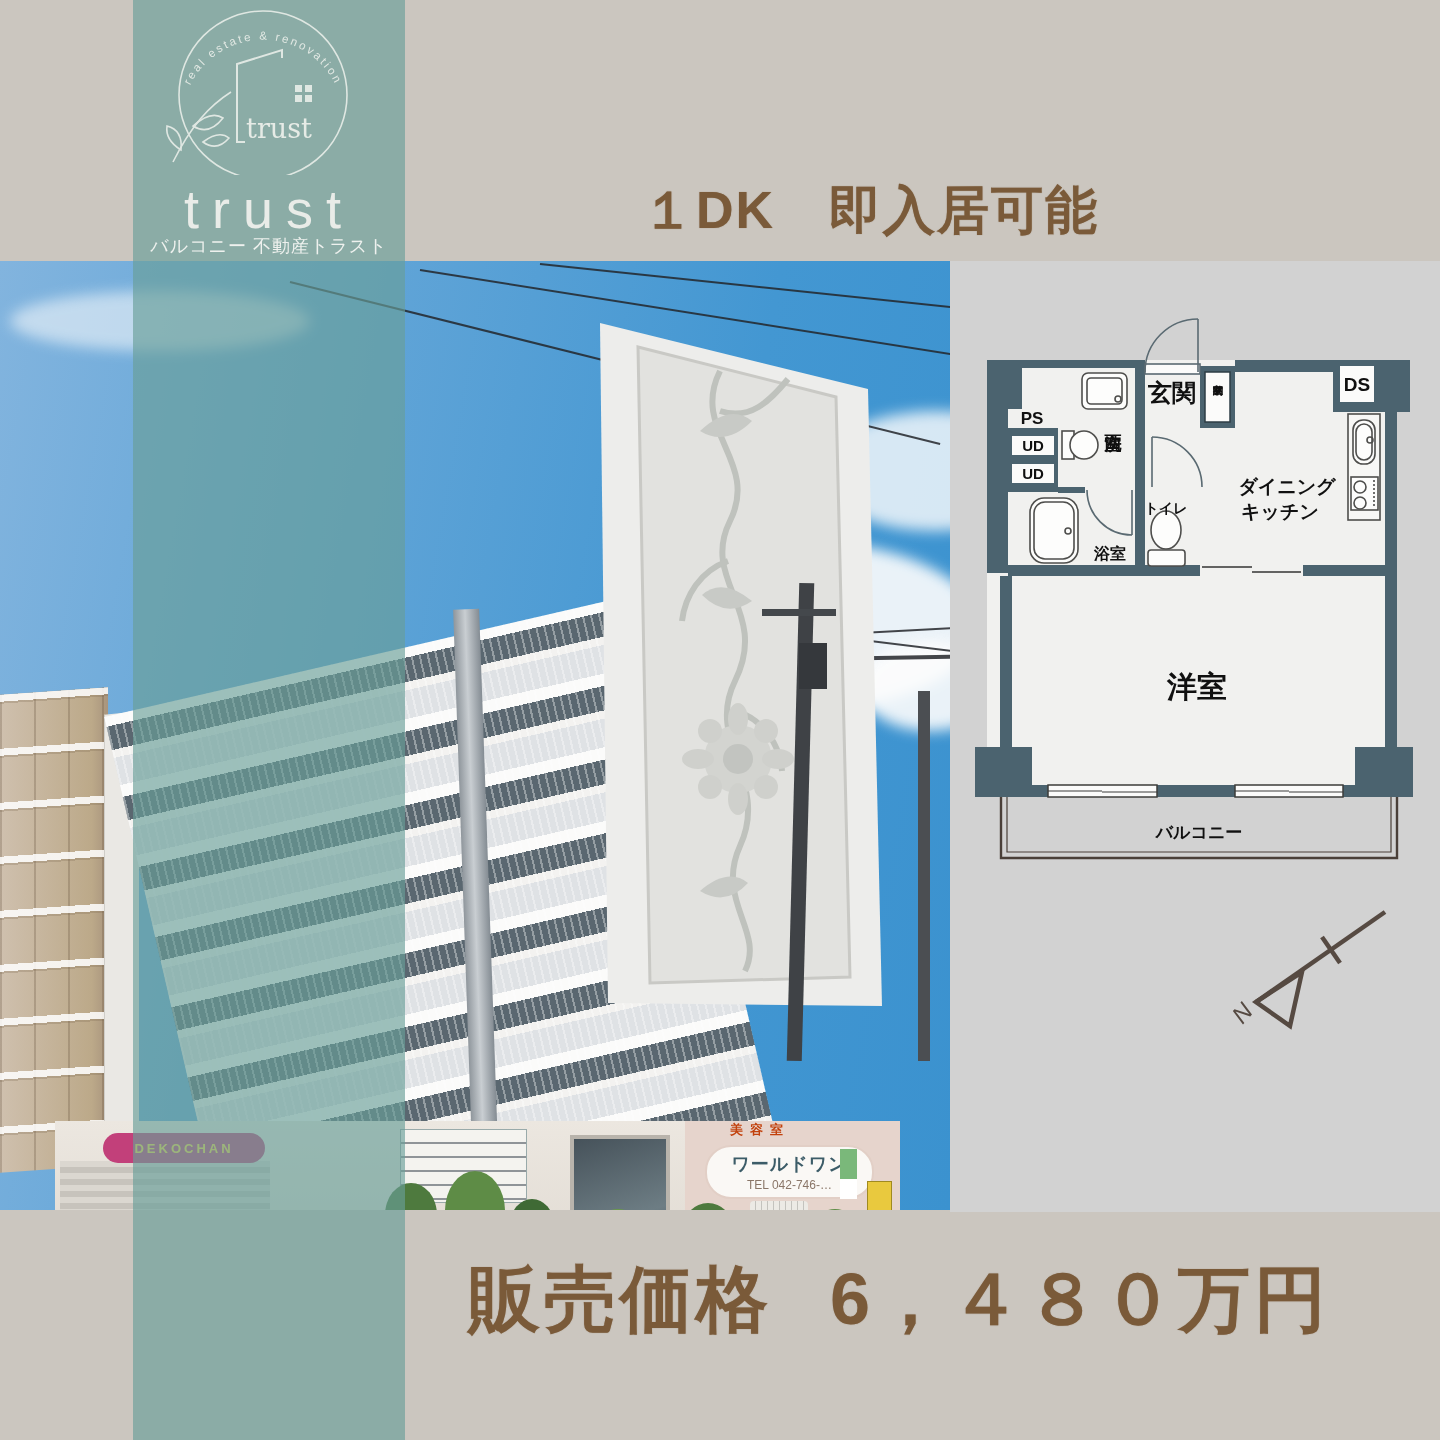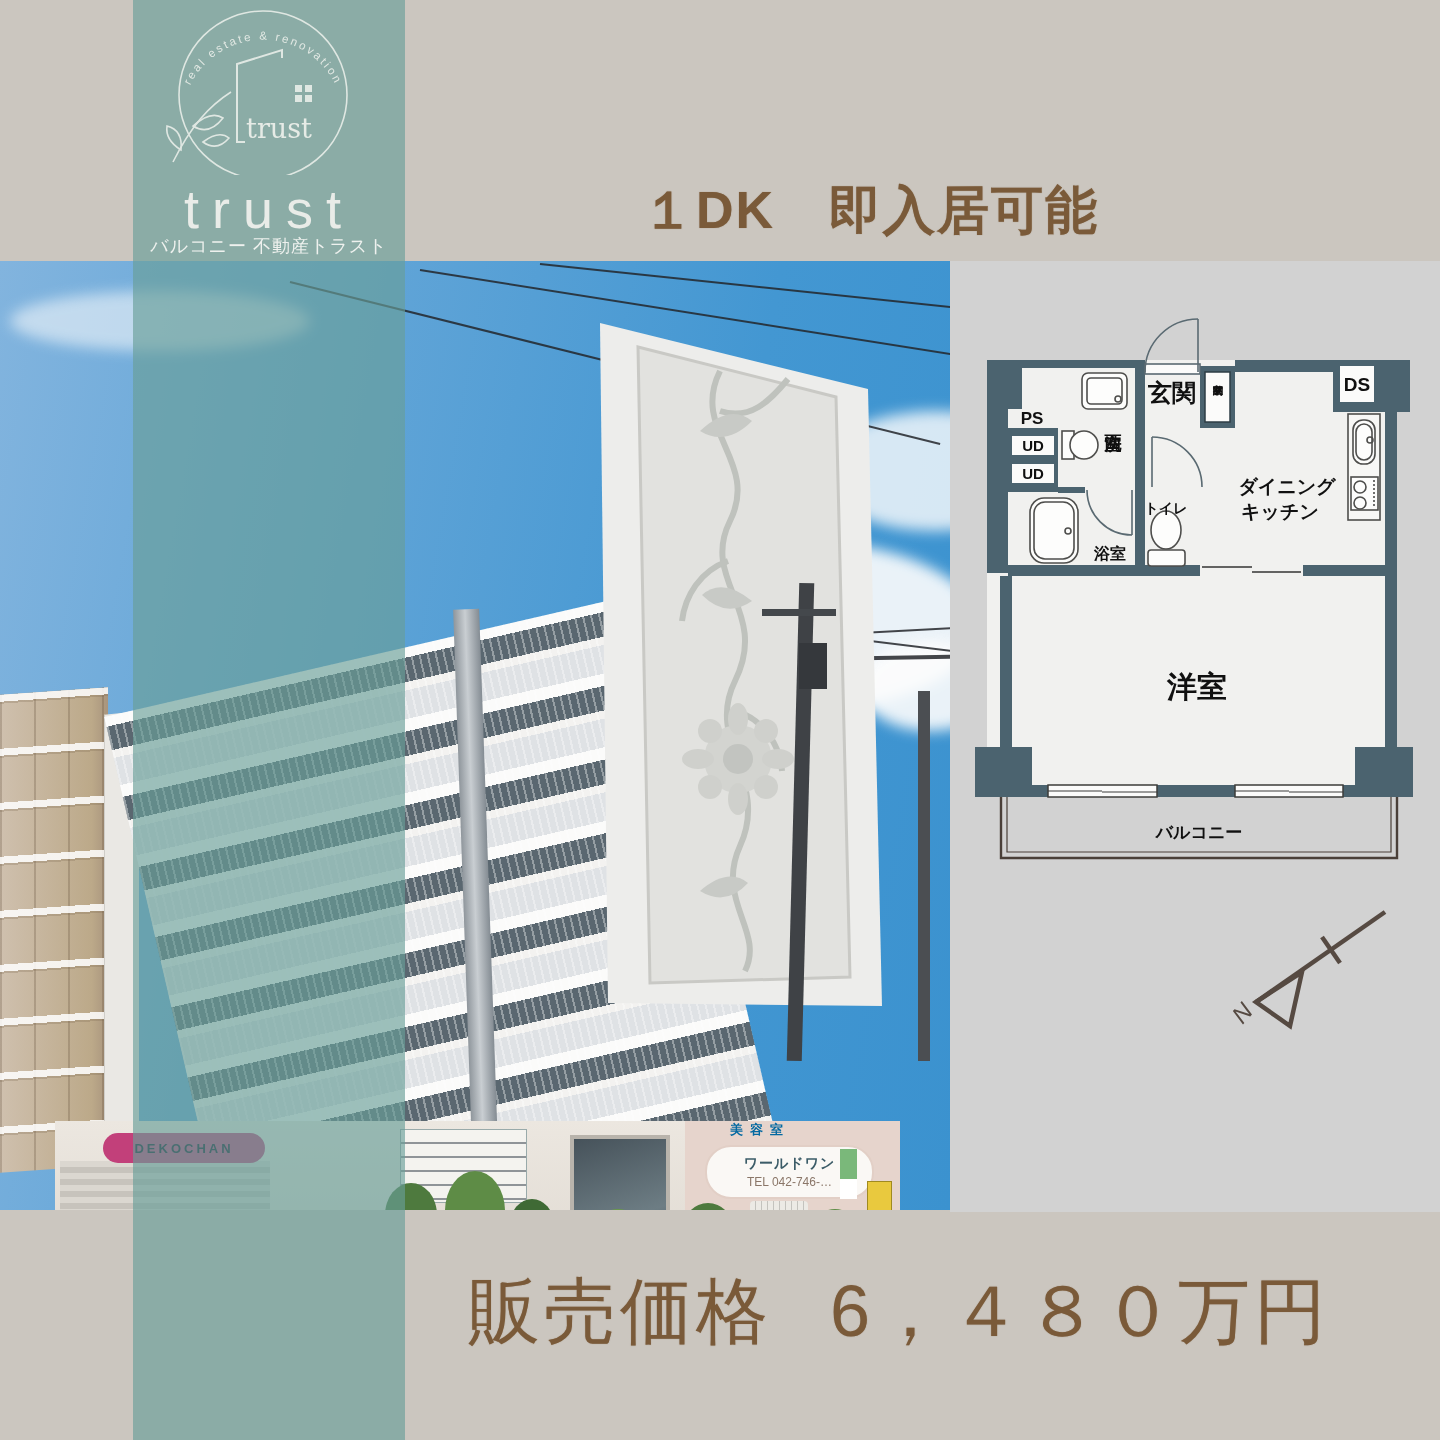--- a/index.html
+++ b/index.html
@@ -26,31 +26,31 @@
     background:repeating-linear-gradient(90deg,rgba(255,255,255,.8) 0 2px,transparent 2px 8px);
     opacity:.45;}
   .pipe{position:absolute;left:463px;top:348px;width:26px;height:566px;transform:rotate(-2deg);
     background:linear-gradient(90deg,#8f969c,#c9ced2 45%,#848c93);}
   .bside{position:absolute;left:0;top:0;width:950px;height:949px;}
   .pole{position:absolute;background:#3f4246;}
   .shops{position:absolute;left:55px;top:860px;width:845px;height:152px;background:linear-gradient(#ece7e0,#e0dad2);}
   .shutter{position:absolute;left:5px;top:40px;width:210px;height:72px;
     background:repeating-linear-gradient(180deg,#dbd7d0 0 6px,#c7c3bc 6px 12px);}
   .pinksign{position:absolute;left:48px;top:12px;width:162px;height:30px;background:#c2407a;border-radius:15px;
-    color:#0f172a;font-size:13px;font-weight:bold;letter-spacing:3px;display:flex;align-items:center;justify-content:center;}
+    color:#fde047;font-size:13px;font-weight:bold;letter-spacing:3px;display:flex;align-items:center;justify-content:center;}
   .boards{position:absolute;left:345px;top:8px;width:125px;height:72px;background:#f4f3ef;border:1px solid #9aa;
     background-image:repeating-linear-gradient(180deg,transparent 0 12px,rgba(60,70,80,.55) 12px 14px);}
   .shopdoor{position:absolute;left:515px;top:14px;width:92px;height:132px;border:4px solid #b9b4ac;
     background:linear-gradient(160deg,#46525a,#6d7d84 60%,#3c4850);}
   .salonwall{position:absolute;left:630px;top:0;width:215px;height:152px;background:#e6d4cc;}
   .ovalsign{position:absolute;left:20px;top:24px;width:165px;height:50px;background:#faf8f5;border-radius:26px;
     border:2px solid #e2cfc6;display:flex;flex-direction:column;align-items:center;justify-content:center;gap:2px;}
-  .salonname{font-size:14px;font-weight:bold;color:#3c5c68;letter-spacing:1px;}
+  .salonname{font-size:18px;font-weight:bold;color:#3c5c68;letter-spacing:1px;}
   .salontel{font-size:12px;color:#8a7668;filter:blur(.4px);}
-  .salontop{position:absolute;left:45px;top:0px;font-size:13px;color:#0369a1;letter-spacing:7px;font-weight:bold;}
+  .salontop{position:absolute;left:45px;top:0px;font-size:13px;color:#c2410c;letter-spacing:7px;font-weight:bold;}
   .ac{position:absolute;left:695px;top:82px;width:58px;height:54px;background:#eceae5;border-radius:4px;
     background-image:repeating-linear-gradient(90deg,transparent 0 5px,rgba(120,120,115,.35) 5px 6px);}
   .plant{position:absolute;border-radius:50%;}
   .ysign{position:absolute;left:812px;top:60px;width:23px;height:96px;background:#e9c93e;border:1px solid #a08a20;
     writing-mode:vertical-rl;text-orientation:upright;font-size:12px;font-weight:bold;color:#7c1f16;
     display:flex;align-items:center;justify-content:center;}
   .gsign{position:absolute;left:785px;top:28px;width:17px;height:50px;background:linear-gradient(#7ab87a 60%,#fff 60%);}
 
   
   .plan-panel{position:absolute;left:950px;top:261px;width:490px;height:951px;background:#d2d2d2;z-index:1;}
@@ -63,22 +63,22 @@
   .logo-brand{position:absolute;left:0;top:178px;width:272px;text-align:center;font-size:54px;font-weight:300;
     letter-spacing:13px;color:#e9ece8;}
   .logo-company{position:absolute;left:0;top:234px;width:272px;text-align:center;font-size:18px;letter-spacing:1px;color:#eef1ee;}
 
   
   .hl{position:absolute;color:#7a5a39;font-weight:bold;z-index:4;letter-spacing:2px;
       text-shadow:0 0 1px rgba(122,90,57,.6);}
   .hl1{left:433px;top:24px;font-size:60px;}
   .hl2{left:768px;top:98px;font-size:60px;}
   .hl3{left:642px;top:176px;font-size:52px;}
-  .price{position:absolute;left:468px;top:1252px;z-index:4;color:#7a5a39;font-weight:normal;font-size:72px;
-    letter-spacing:4px;display:flex;gap:58px;text-shadow:0 0 1px rgba(122,90,57,.6);margin-top:12px;}
+  .price{position:absolute;left:468px;top:1252px;z-index:4;color:#7a5a39;font-weight:bold;font-size:72px;
+    letter-spacing:4px;display:flex;gap:58px;text-shadow:0 0 1px rgba(122,90,57,.6);}
 </style>
 </head>
 <body>
 
 <div class="page">
 
   <div class="photo">
     <div class="sky"></div>
     <div class="cloud" style="left:10px;top:30px;width:300px;height:60px;opacity:.55"></div>
     <div class="cloud" style="left:620px;top:280px;width:360px;height:170px;"></div>

